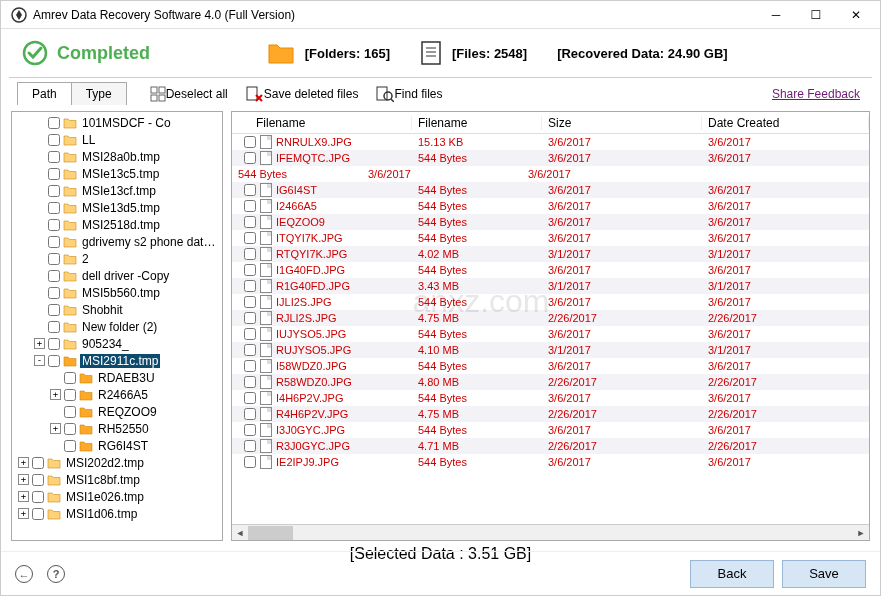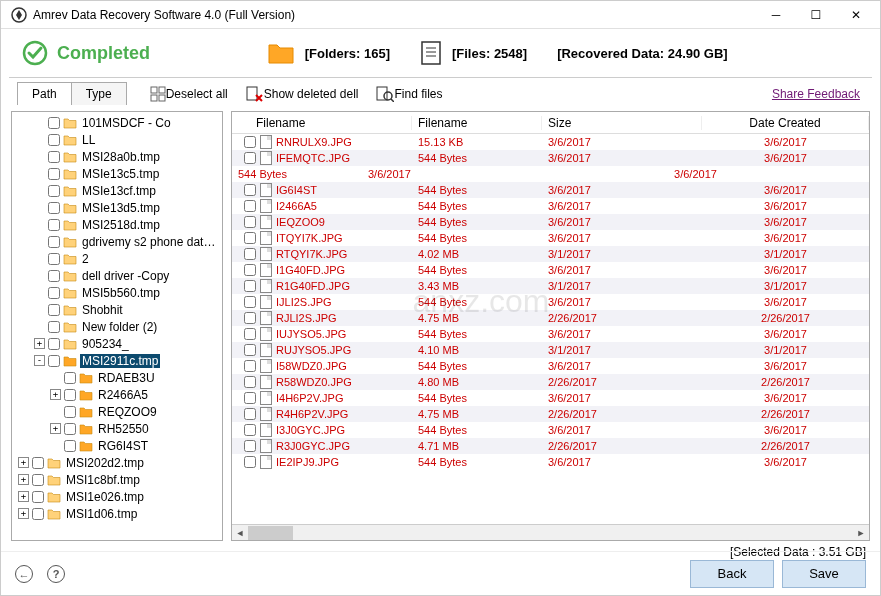--- a/index.html
+++ b/index.html
@@ -42,27 +42,27 @@
 .file-row { display: flex; align-items: center; height: 16px; font-size: 11px; color: #c00; }
 .file-row.alt { background: #f2f2f7; }
 .file-row .cell { padding: 0 6px; overflow: hidden; white-space: nowrap; }
 .file-cb { width: 12px; height: 12px; margin: 0 4px 0 6px; flex-shrink: 0; }
 .file-icon { width: 12px; height: 14px; margin-right: 4px; flex-shrink: 0; border: 1px solid #888; background: #fff; position: relative; }
 .file-icon::after { content: ""; position: absolute; top: 0; right: 0; width: 4px; height: 4px; background: #ddd; }
 
 .col-name { width: 180px; display: flex; align-items: center; }
 .col-fname { width: 130px; }
 .col-size { width: 160px; }
-.col-date { flex: 1; text-align: center; }
+.col-date { flex: 1; }
 
 .hscroll { height: 16px; background: #f0f0f0; border-top: 1px solid #ccc; position: relative; }
 .hscroll .thumb { position: absolute; left: 16px; top: 1px; height: 14px; width: 45px; background: #ccc; }
 .hscroll .arr { position: absolute; top: 0; width: 16px; height: 16px; display: flex; align-items: center; justify-content: center; font-size: 9px; color: #555; }
 
-.selected-data { text-align: right; padding: 4px 14px; font-size: 12px; }
+.selected-data { text-align: center; padding: 4px 14px; font-size: 16px; }
 
 .footer { position: absolute; bottom: 0; left: 0; right: 0; height: 44px; display: flex; align-items: center; padding: 0 14px; gap: 8px; border-top: 1px solid #eee; }
 .footer .spacer { flex: 1; }
 .footer .btn { width: 84px; height: 28px; background: #d6e6f5; border: 1px solid #9ab8d6; font-size: 13px; }
 .help-icon { width: 18px; height: 18px; border: 1.5px solid #555; border-radius: 50%; display: flex; align-items: center; justify-content: center; font-size: 11px; margin-right: 6px; font-weight: bold; color: #555; }
 
 .watermark { position: absolute; top: 260px; left: 380px; width: 200px; height: 80px; opacity: 0.12; pointer-events: none; display: flex; align-items: center; justify-content: center; font-size: 32px; color: #444; z-index: 50; }
 </style>
 </head>
 <body>
@@ -121,21 +121,21 @@
           <rect x="1" y="9" width="6" height="6" fill="none" stroke="#666"></rect>
           <rect x="9" y="9" width="6" height="6" fill="none" stroke="#666"></rect>
         </svg>
       <span>Deselect all</span>
     </div>
     <div class="tool-btn">
       <svg width="18" height="16">
           <rect x="1" y="1" width="10" height="13" fill="none" stroke="#333"></rect>
           <path d="M10 9 L16 15 M16 9 L10 15" stroke="#d00" stroke-width="2"></path>
         </svg>
-      <span>Show deleted dell</span>
+      <span>Save deleted files</span>
     </div>
     <div class="tool-btn">
       <svg width="18" height="16">
           <rect x="1" y="1" width="10" height="13" fill="none" stroke="#333"></rect>
           <circle cx="12" cy="10" r="4" fill="none" stroke="#333" stroke-width="1.5"></circle>
           <line x1="15" y1="13" x2="18" y2="16" stroke="#333" stroke-width="1.5"></line>
         </svg>
       <span>Find files</span>
     </div>
     <div style="flex:1"></div>

